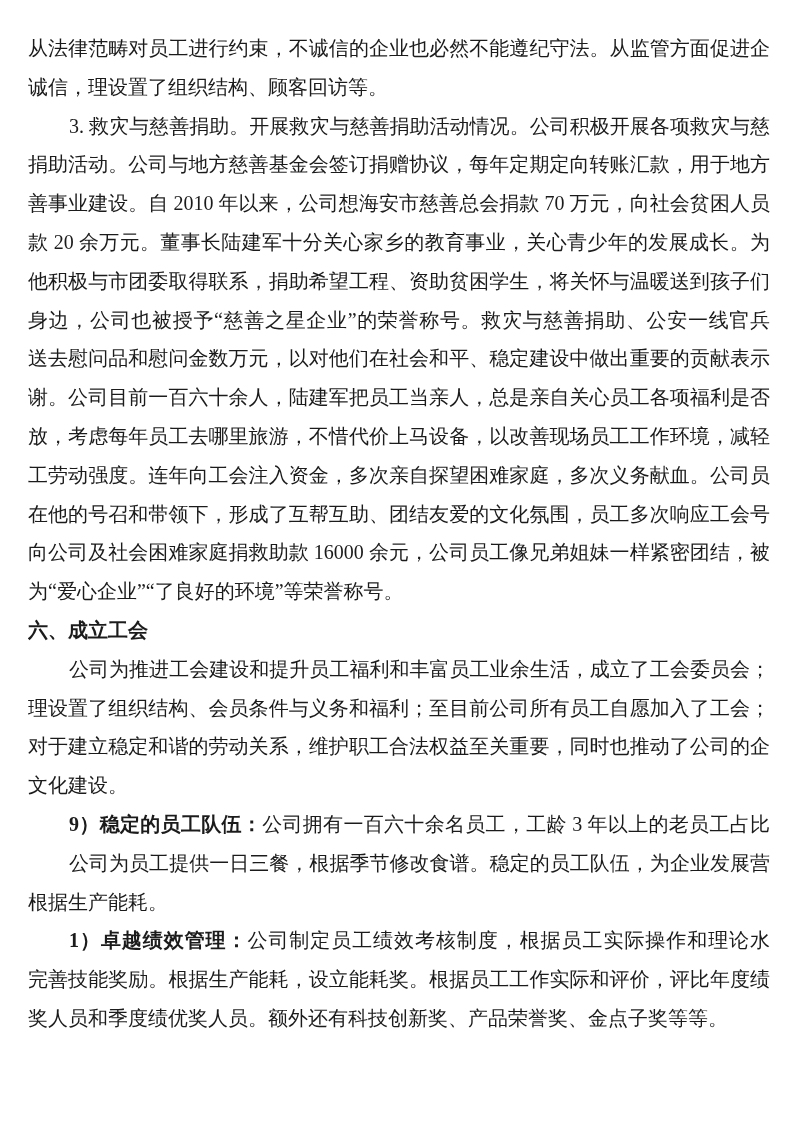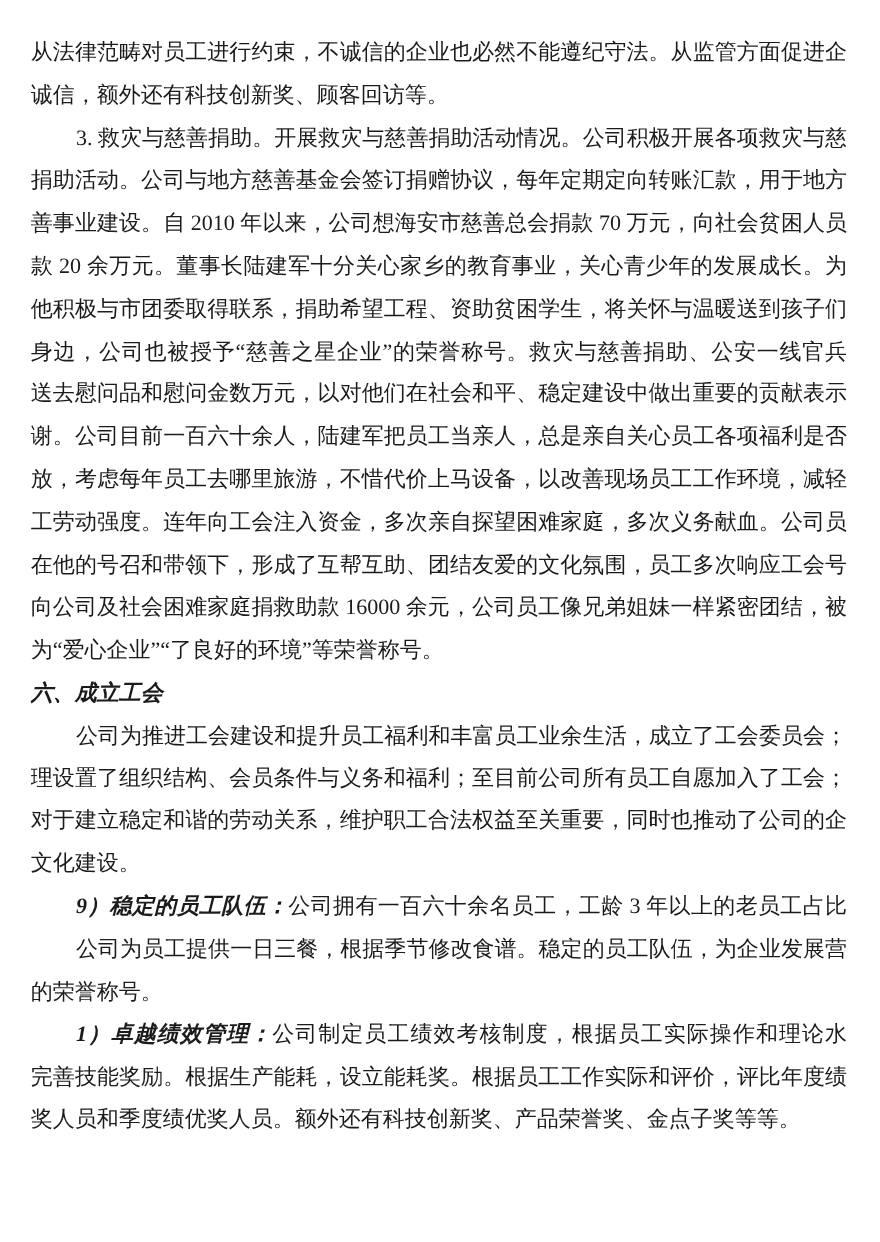--- a/index.html
+++ b/index.html
@@ -26,30 +26,30 @@
     line-height: 38.8px;
     overflow: hidden;
     text-align: left;
   }
   .line.fill {
     text-align: justify;
     text-align-last: justify;
     text-justify: inter-character;
   }
   .line.first-indent { text-indent: 41px; }
-  .bold { font-weight: bold; font-style: italic; }
+  .bold { font-weight: bold; }
 </style>
 </head>
 <body>
 
 <div class="page">
   <div>
       <div class="paragraph">
         <div class="line fill"><span>从法律范畴对员工进行约束，不诚信的企业也必然不能遵纪守法。从监管方面促进企业</span></div>
-        <div class="line"><span>诚信，额外还有科技创新奖、顾客回访等。</span></div>
+        <div class="line"><span>诚信，理设置了组织结构、顾客回访等。</span></div>
       </div>
       <div class="paragraph">
         <div class="line first-indent fill"><span>3. 救灾与慈善捐助。开展救灾与慈善捐助活动情况。公司积极开展各项救灾与慈善</span></div>
         <div class="line fill"><span>捐助活动。公司与地方慈善基金会签订捐赠协议，每年定期定向转账汇款，用于地方慈</span></div>
         <div class="line fill"><span>善事业建设。自 2010 年以来，公司想海安市慈善总会捐款 70 万元，向社会贫困人员捐</span></div>
         <div class="line fill"><span>款 20 余万元。董事长陆建军十分关心家乡的教育事业，关心青少年的发展成长。为此</span></div>
         <div class="line fill"><span>他积极与市团委取得联系，捐助希望工程、资助贫困学生，将关怀与温暖送到孩子们的</span></div>
         <div class="line fill"><span>身边，公司也被授予“慈善之星企业”的荣誉称号。救灾与慈善捐助、公安一线官兵</span></div>
         <div class="line fill"><span>送去慰问品和慰问金数万元，以对他们在社会和平、稳定建设中做出重要的贡献表示感</span></div>
         <div class="line fill"><span>谢。公司目前一百六十余人，陆建军把员工当亲人，总是亲自关心员工各项福利是否发</span></div>
@@ -66,21 +66,21 @@
         <div class="line first-indent fill"><span>公司为推进工会建设和提升员工福利和丰富员工业余生活，成立了工会委员会；合</span></div>
         <div class="line fill"><span>理设置了组织结构、会员条件与义务和福利；至目前公司所有员工自愿加入了工会；这</span></div>
         <div class="line fill"><span>对于建立稳定和谐的劳动关系，维护职工合法权益至关重要，同时也推动了公司的企业</span></div>
         <div class="line"><span>文化建设。</span></div>
       </div>
       <div class="paragraph">
         <div class="line first-indent fill"><span class="bold">9）稳定的员工队伍：</span><span>公司拥有一百六十余名员工，工龄 3 年以上的老员工占比</span></div>
       </div>
       <div class="paragraph">
         <div class="line first-indent fill"><span>公司为员工提供一日三餐，根据季节修改食谱。稳定的员工队伍，为企业发展营造</span></div>
-        <div class="line"><span>的荣誉称号。</span></div>
+        <div class="line"><span>根据生产能耗。</span></div>
       </div>
       <div class="paragraph">
         <div class="line first-indent fill"><span class="bold">1）卓越绩效管理：</span><span>公司制定员工绩效考核制度，根据员工实际操作和理论水平，</span></div>
         <div class="line fill"><span>完善技能奖励。根据生产能耗，设立能耗奖。根据员工工作实际和评价，评比年度绩优</span></div>
         <div class="line"><span>奖人员和季度绩优奖人员。额外还有科技创新奖、产品荣誉奖、金点子奖等等。</span></div>
       </div>
     </div>
 </div>
 
 </body></html>

